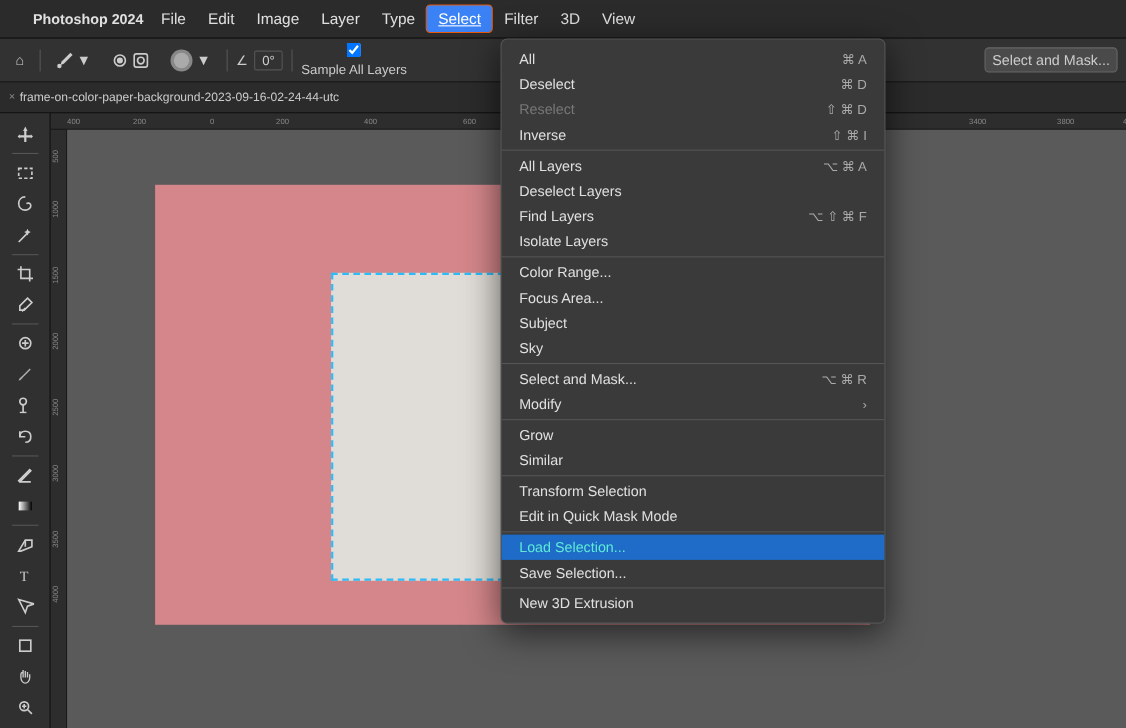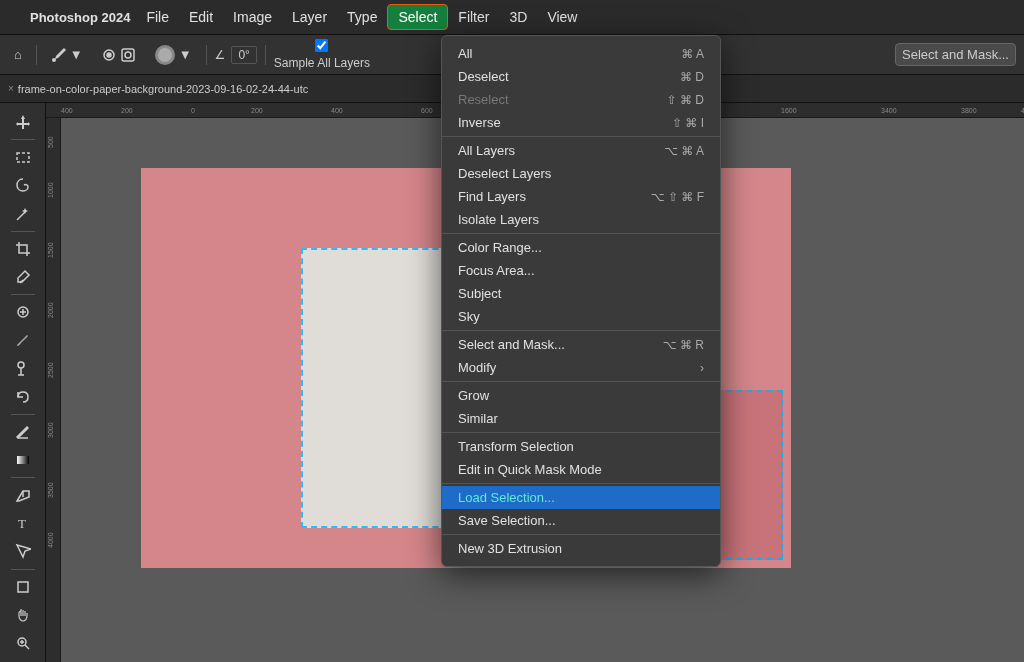--- a/index.html
+++ b/index.html
@@ -37,24 +37,25 @@
       margin-right: 6px;
     }
     .menu-item {
       font-size: 14px;
       color: #e0e0e0;
       padding: 4px 10px;
       border-radius: 4px;
       cursor: pointer;
     }
     .menu-item.active {
-      background: #15803d;
+      background: #3b82f6;
       color: white;
       border: 1.5px solid #e8590c;
       border-radius: 4px;
+      text-decoration: underline;
     }
     .menu-right {
       margin-left: auto;
       display: flex;
       gap: 4px;
     }
 
     
     .toolbar {
       height: 40px;
@@ -188,22 +189,22 @@
       top: 0;
       left: 0;
       width: 1024px;
       height: 662px;
       z-index: 200;
       pointer-events: none;
     }
     .dropdown-menu {
       position: absolute;
       top: 35px;
-      left: 441px;
-      width: 280px;
+      left: 455px;
+      width: 350px;
       background: #3a3a3a;
       border: 1px solid #555;
       border-radius: 6px;
       box-shadow: 0 8px 32px rgba(0,0,0,0.6);
       padding: 4px 0;
       pointer-events: all;
     }
     .menu-section {
       padding: 2px 0;
       border-bottom: 1px solid #555;

